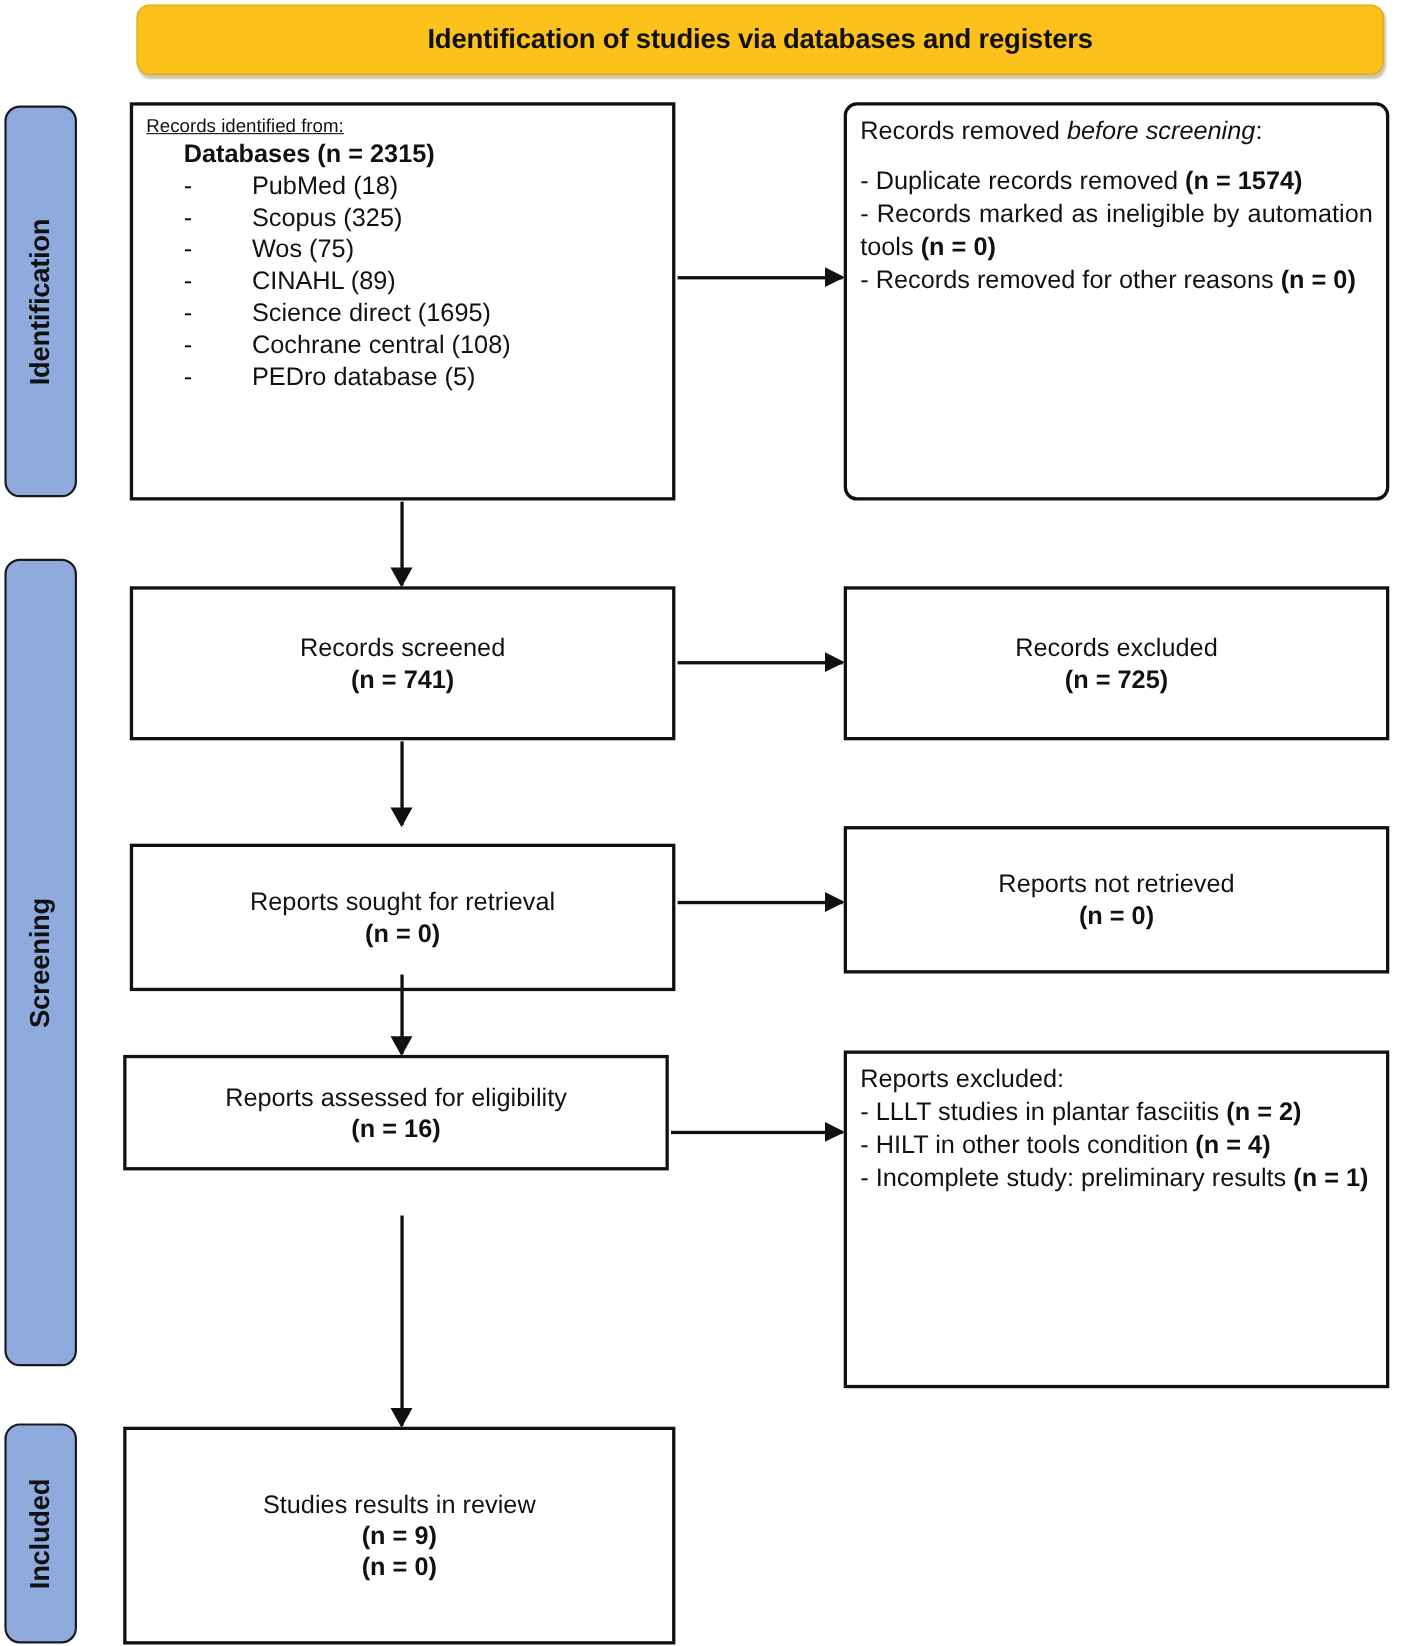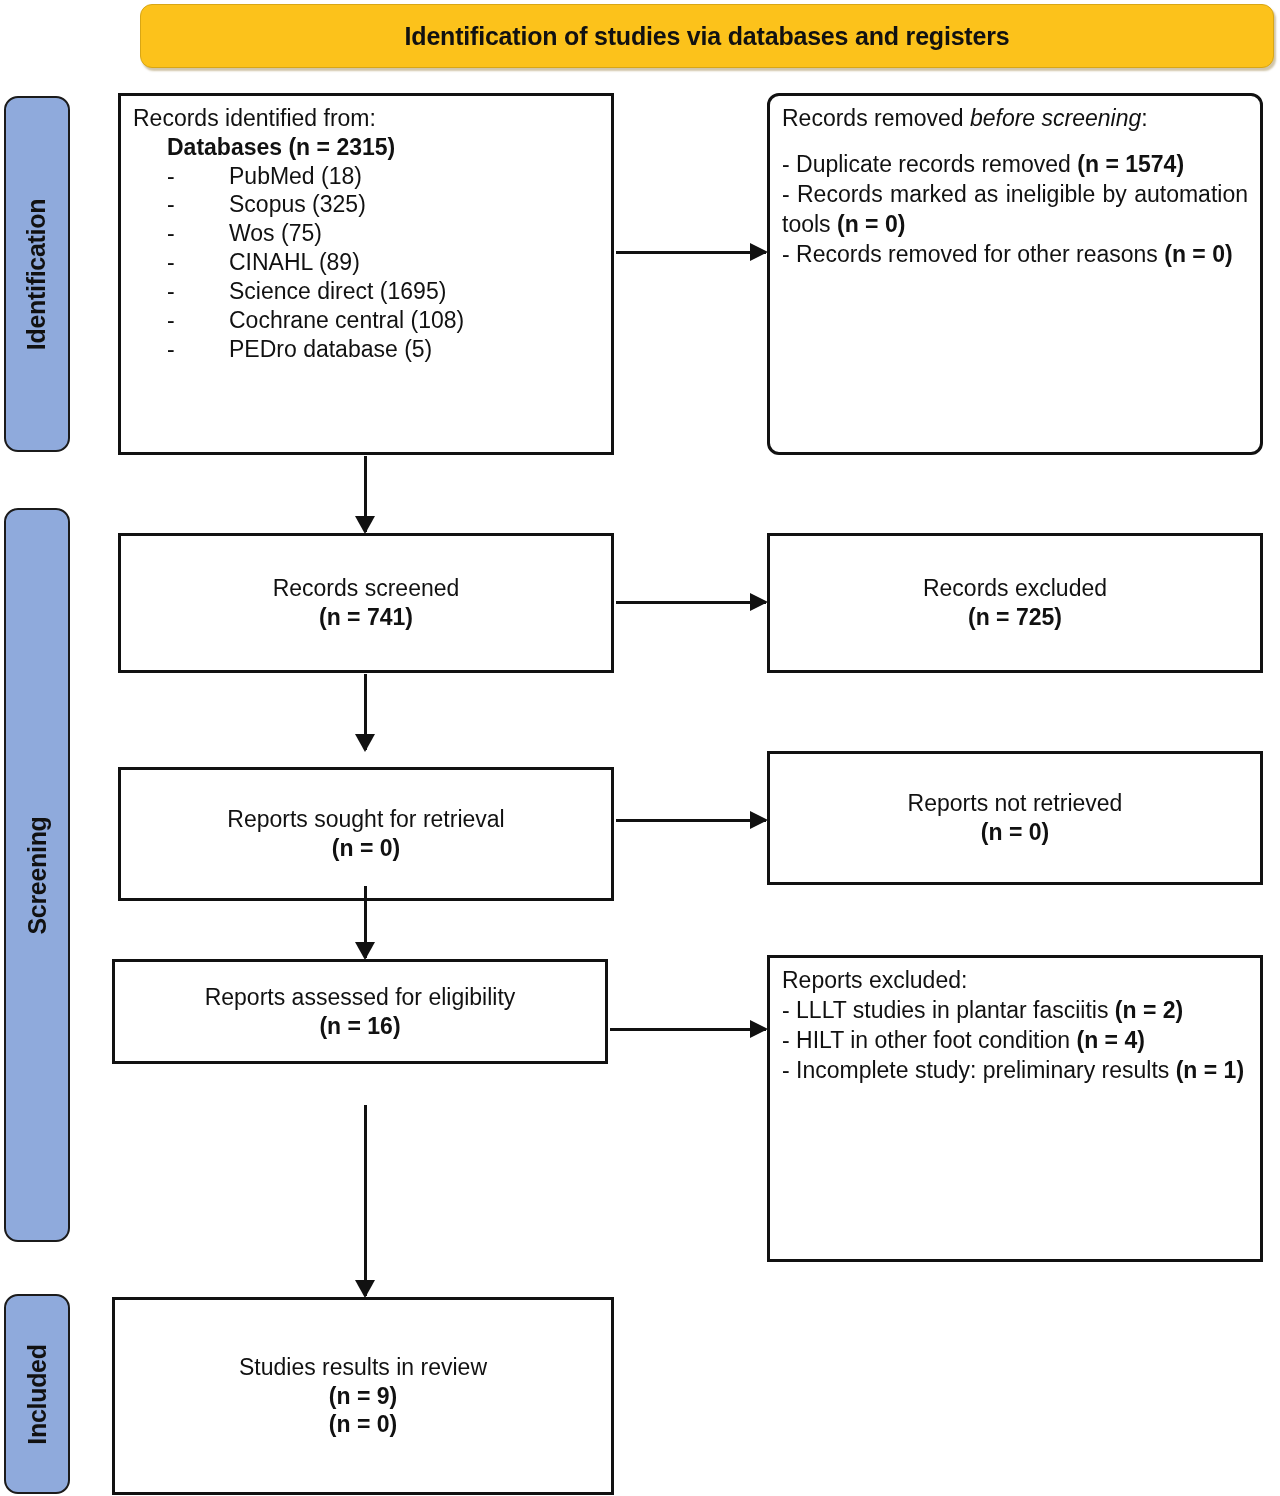--- a/index.html
+++ b/index.html
@@ -28,21 +28,20 @@
     width: 1134px;
     height: 64px;
     background: #FCC21B;
     border: 1px solid #d8a615;
     border-radius: 12px;
     box-shadow: 2px 3px 2px rgba(120,90,10,0.35);
     display: flex;
     align-items: center;
     justify-content: center;
     box-sizing: border-box;
-    margin-left: 16px;
   }
   .title-banner .title-text {
     font-size: 25px;
     font-weight: bold;
     letter-spacing: -0.2px;
     color: #111111;
     text-align: center;
   }
 
   
@@ -105,21 +104,21 @@
     padding-left: 62px;
     line-height: 1.26;
     font-size: 23px;
   }
   ul.db-list li .dash {
     position: absolute;
     left: 0;
     top: 0;
   }
 
-  .lead-line { font-size: 23px; }
+  .lead-line { font-size: 17px; text-decoration: underline; }
   .db-head { margin-left: 34px; font-weight: bold; font-size: 23px; }
 
   .reason-line { font-size: 23px; line-height: 1.3; }
   .reason-line.just { text-align: justify; text-align-last: left; }
 
   
   #box-identified      { left: 118px; top: 93px;   width: 496px;  height: 362px; }
   #box-removed         { left: 767px; top: 93px;   width: 496px;  height: 362px; border-radius: 12px; }
   #box-screened        { left: 118px; top: 533px;  width: 496px;  height: 140px; }
   #box-excluded        { left: 767px; top: 533px;  width: 496px;  height: 140px; }
@@ -251,21 +250,21 @@
       <div>Reports assessed for eligibility</div>
       <div class="bold">(n = 16)</div>
     </div>
   </div>
 
   <div class="box justified" id="box-repexcluded">
     <div class="bx-inner">
       <div class="reason-line">Reports excluded:</div>
       <div id="repexcl-items">
           <div class="reason-line just"><span>- LLLT studies in plantar fasciitis </span><span class="bold">(n = 2)</span></div>
-          <div class="reason-line just"><span>- HILT in other foot condition </span><span class="bold">(n = 4)</span></div>
+          <div class="reason-line just"><span>- HILT in other tools condition </span><span class="bold">(n = 4)</span></div>
           <div class="reason-line just"><span>- Incomplete study: preliminary results </span><span class="bold">(n = 1)</span></div>
         </div>
     </div>
   </div>
 
   <div class="box centered" id="box-included">
     <div class="bx-inner">
       <div>Studies results in review</div>
       <div class="bold">(n = 9)</div>
       <div class="bold">(n = 0)</div>

